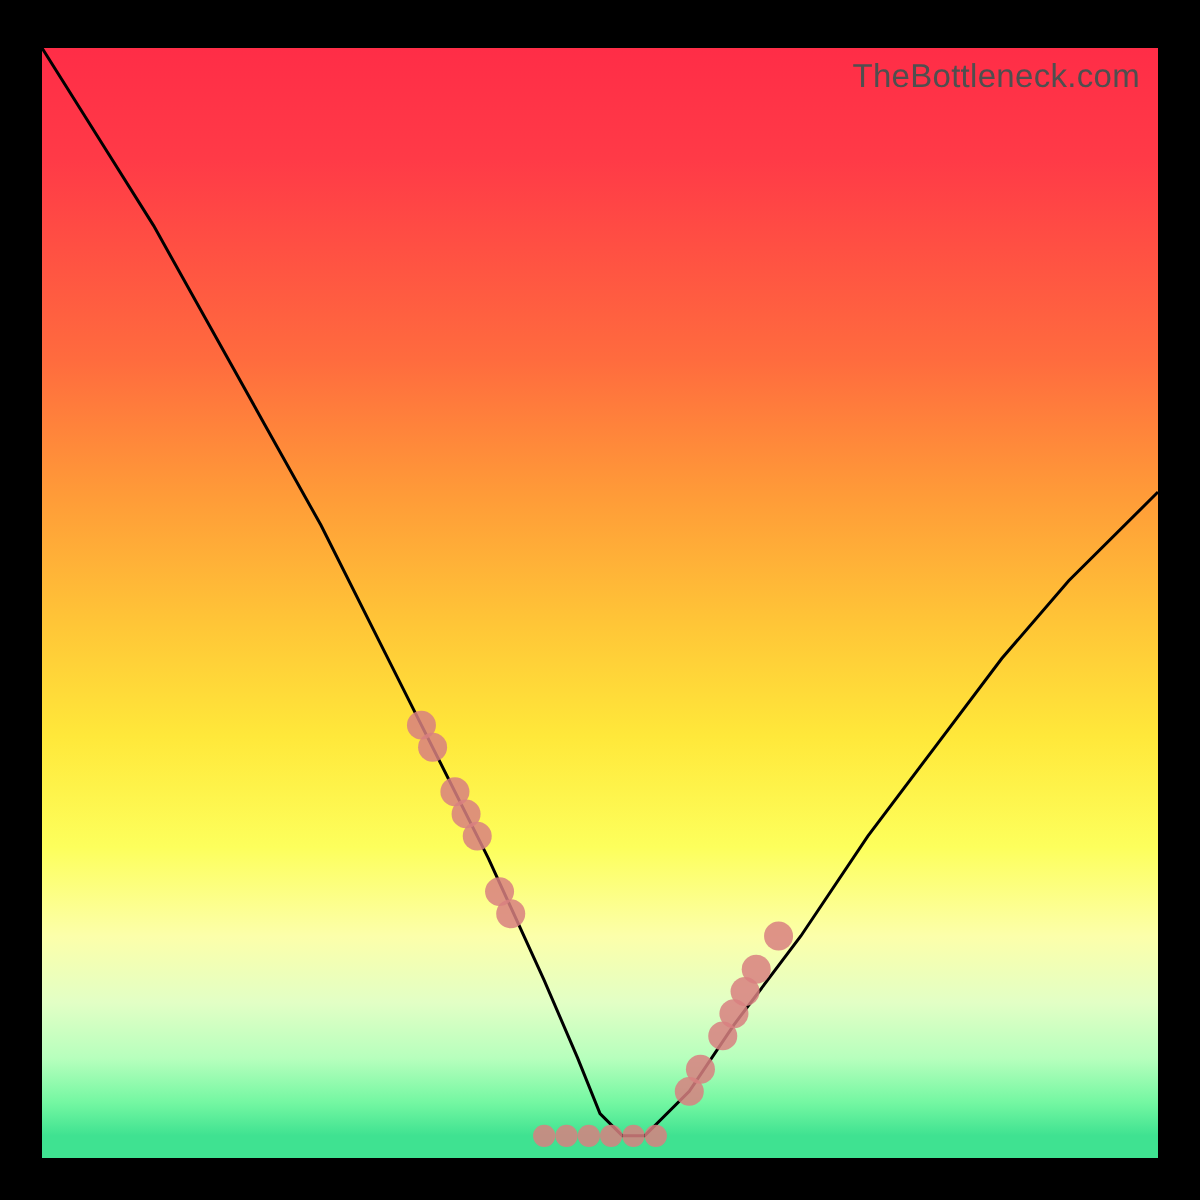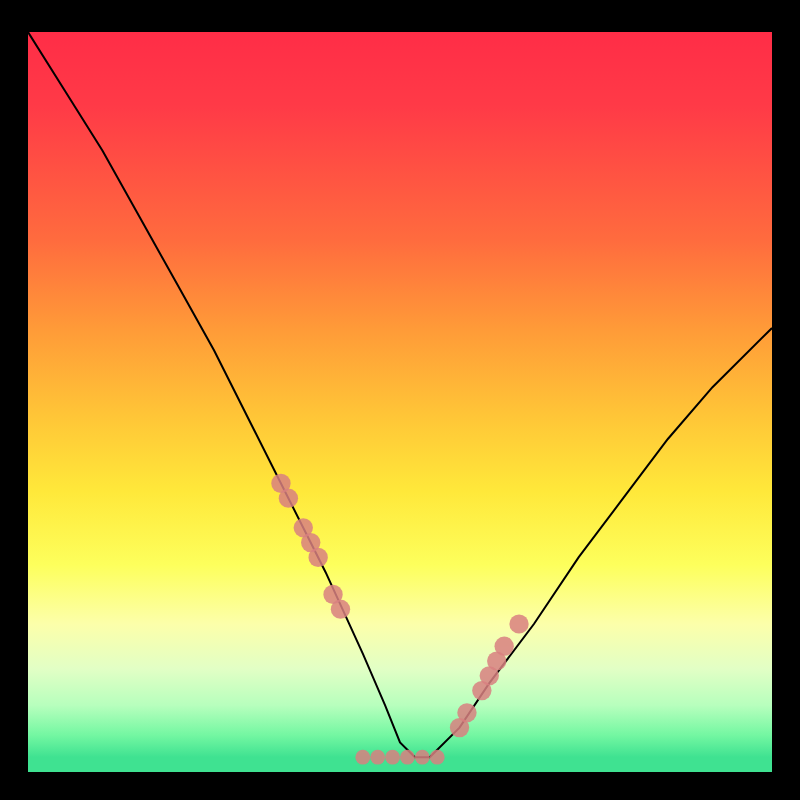--- a/index.html
+++ b/index.html
@@ -25,20 +25,21 @@
 .series-line{fill:none;stroke:#000;stroke-width:2}
 .marker{fill:#D88080;fill-opacity:0.85}
 .flat-dots{fill:#D88080;fill-opacity:0.85}
 </style>
 </head>
 <body>
 
 <div class="chart-wrap">
   <div class="plot-area">
     <div class="gradient-bg"></div>
+    <div class="watermark">TheBottleneck.com</div>
     <svg class="curve" viewBox="0 0 100 100" preserveAspectRatio="none">
       <path class="series-line" d="M0.00 0.00 L5.00 8.00 L10.00 16.00 L15.00 25.00 L20.00 34.00 L25.00 43.00 L30.00 53.00 L35.00 63.00 L40.00 73.00 L45.00 84.00 L48.00 91.00 L50.00 96.00 L52.00 98.00 L54.00 98.00 L58.00 94.00 L62.00 88.00 L68.00 80.00 L74.00 71.00 L80.00 63.00 L86.00 55.00 L92.00 48.00 L100.00 40.00" vector-effect="non-scaling-stroke"></path>
       <g>
           <circle cx="34.00" cy="61.00" r="1.3" class="marker"></circle>
           <circle cx="35.00" cy="63.00" r="1.3" class="marker"></circle>
           <circle cx="37.00" cy="67.00" r="1.3" class="marker"></circle>
           <circle cx="38.00" cy="69.00" r="1.3" class="marker"></circle>
           <circle cx="39.00" cy="71.00" r="1.3" class="marker"></circle>
           <circle cx="41.00" cy="76.00" r="1.3" class="marker"></circle>
           <circle cx="42.00" cy="78.00" r="1.3" class="marker"></circle>

